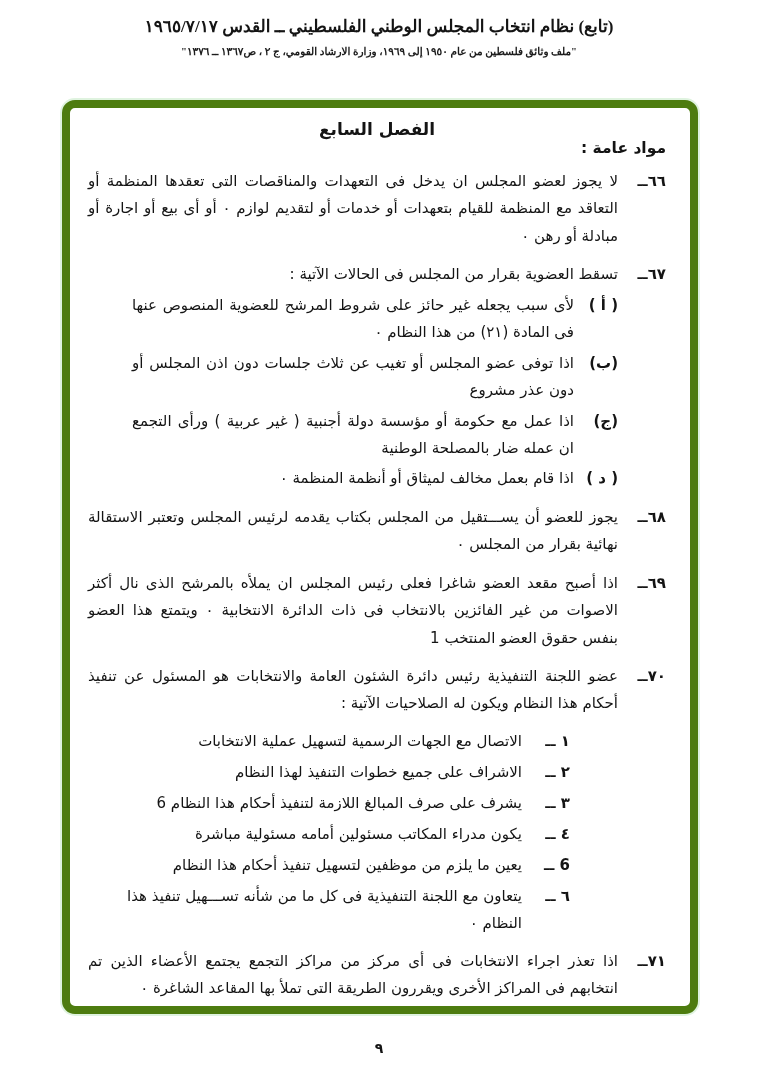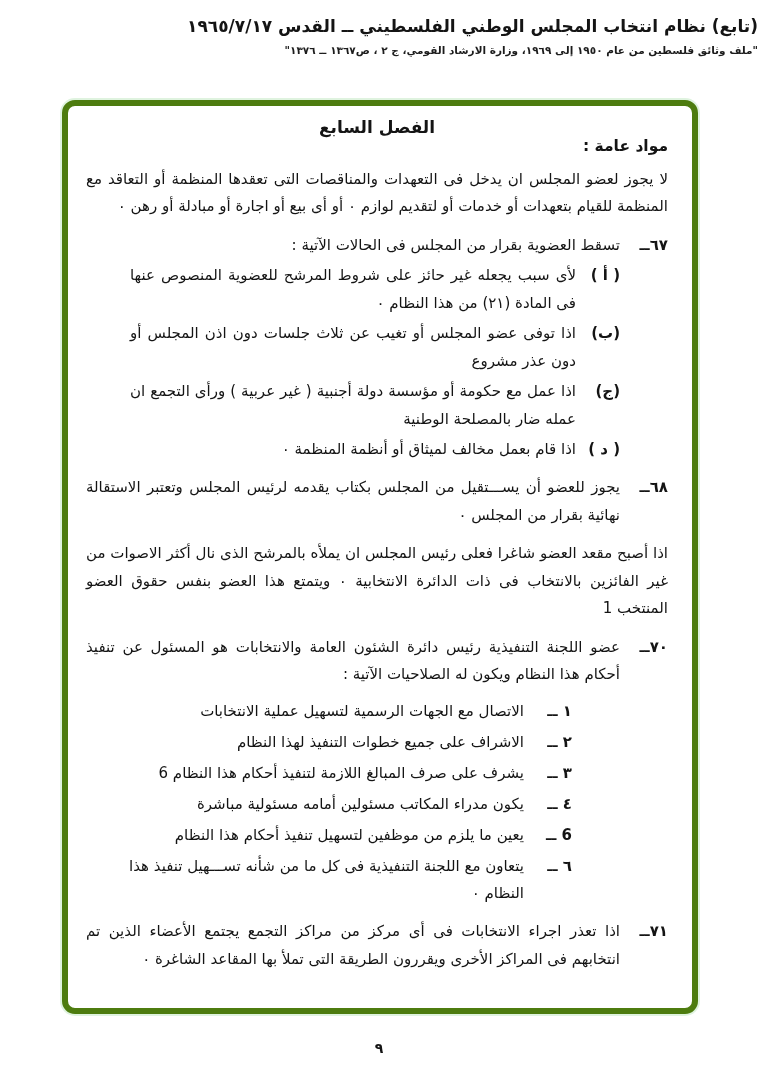--- a/index.html
+++ b/index.html
@@ -15,42 +15,43 @@
     background: #ffffff;
     direction: rtl;
     color: #141414;
     overflow: hidden;
   }
   .doc-header {
     position: absolute;
     top: 16px;
     left: 0;
     right: 0;
-    text-align: right;
+    text-align: center;
     direction: rtl;
+    font-family: Liberation Serif, serif;
   }
   .doc-header .title {
     font-size: 17px;
     font-weight: bold;
     letter-spacing: 0.2px;
   }
   .doc-header .source {
     font-size: 10.5px;
     font-weight: bold;
     margin-top: 8px;
     color: #1c1c1c;
   }
   .frame {
     position: absolute;
     top: 100px;
     left: 62px;
     width: 636px;
     height: 914px;
     box-sizing: border-box;
-    border: 6px solid #4d7c0f;
+    border: 8px solid #4d7c0f;
     border-radius: 13px;
     box-shadow: 0 0 0 2px #dff3df;
     padding: 8px 24px 6px 18px;
     overflow: hidden;
     background: #ffffff;
   }
   .chapter-title {
     text-align: center;
     font-weight: bold;
     font-size: 17px;
@@ -134,20 +135,21 @@
     <div class="title">(تابع) نظام انتخاب المجلس الوطني الفلسطيني ــ القدس ١٩٦٥/٧/١٧</div>
     <div class="source">"ملف وثائق فلسطين من عام ١٩٥٠ إلى ١٩٦٩، وزارة الارشاد القومي، ج ٢ ، ص١٣٦٧ ــ ١٣٧٦"</div>
   </div>
 
   <div class="frame">
 
     <div class="chapter-title">الفصل السابع</div>
     <div class="section-heading">مواد عامة :</div>
 
     <div class="article">
+      <span class="num">٦٦ــ</span>
       <div class="txt">لا يجوز لعضو المجلس ان يدخل فى التعهدات والمناقصات التى تعقدها المنظمة أو التعاقد مع المنظمة للقيام بتعهدات أو خدمات أو لتقديم لوازم ٠ أو أى بيع أو اجارة أو مبادلة أو رهن ٠</div>
     </div>
 
     <div class="article">
       <span class="num">٦٧ــ</span>
       <div class="txt">تسقط العضوية بقرار من المجلس فى الحالات الآتية :</div>
     </div>
     <div class="subitem">
       <span class="marker">( أ )</span>
       <div class="txt">لأى سبب يجعله غير حائز على شروط المرشح للعضوية المنصوص عنها فى المادة (٢١) من هذا النظام ٠</div>
@@ -164,20 +166,21 @@
       <span class="marker">( د )</span>
       <div class="txt">اذا قام بعمل مخالف لميثاق أو أنظمة المنظمة ٠</div>
     </div>
 
     <div class="article">
       <span class="num">٦٨ــ</span>
       <div class="txt">يجوز للعضو أن يســـتقيل من المجلس بكتاب يقدمه لرئيس المجلس وتعتبر الاستقالة نهائية بقرار من المجلس ٠</div>
     </div>
 
     <div class="article">
+      <span class="num">٦٩ــ</span>
       <div class="txt">اذا أصبح مقعد العضو شاغرا فعلى رئيس المجلس ان يملأه بالمرشح الذى نال أكثر الاصوات من غير الفائزين بالانتخاب فى ذات الدائرة الانتخابية ٠ ويتمتع هذا العضو بنفس حقوق العضو المنتخب 1</div>
     </div>
 
     <div class="article">
       <span class="num">٧٠ــ</span>
       <div class="txt">عضو اللجنة التنفيذية رئيس دائرة الشئون العامة والانتخابات هو المسئول عن تنفيذ أحكام هذا النظام ويكون له الصلاحيات الآتية :</div>
     </div>
     <div class="powers">
       <div class="power">
         <span class="num">١ ــ</span>

